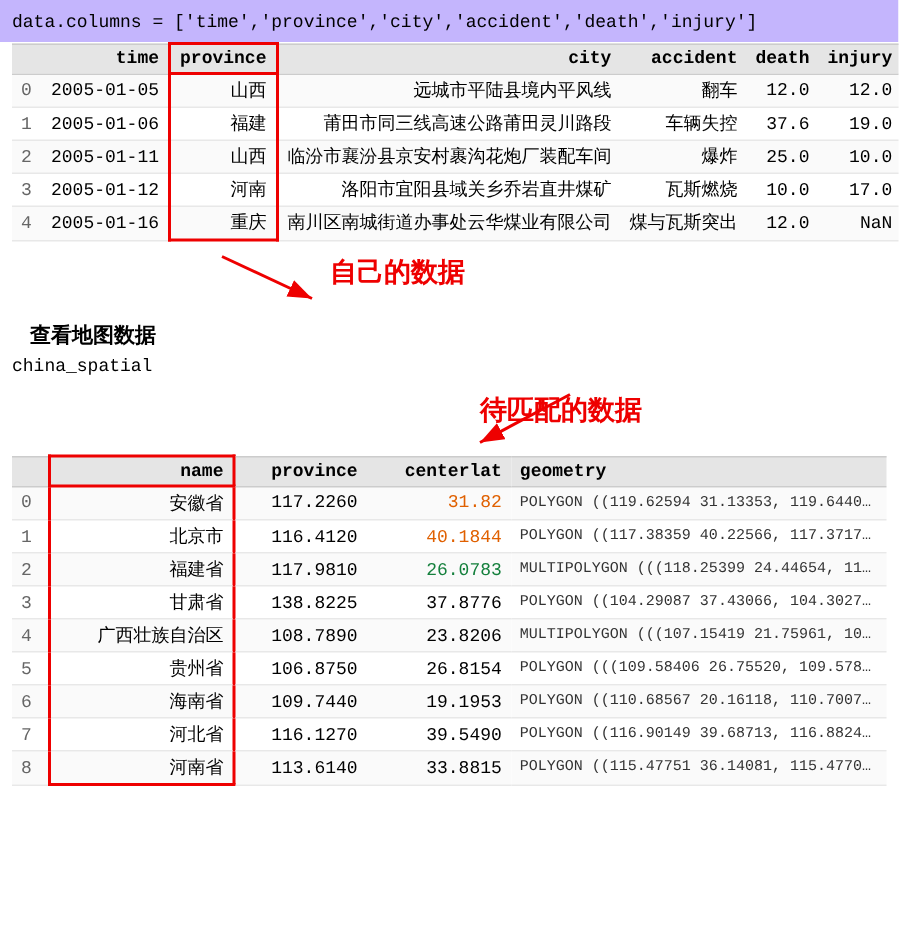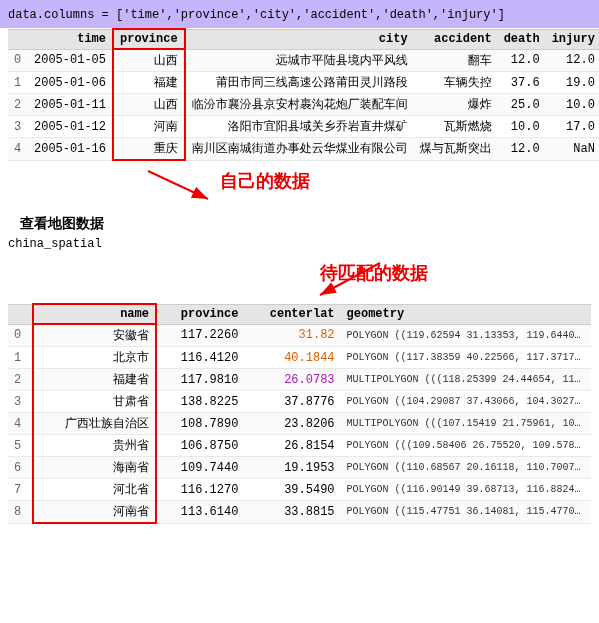--- a/index.html
+++ b/index.html
@@ -230,21 +230,21 @@
             <td style="text-align: left; color: rgb(102, 102, 102); min-width: 20px;">1</td>
             <td style="border-left: 2px solid rgb(238, 0, 0); border-right: 2px solid rgb(238, 0, 0);">北京市</td>
             <td>116.4120</td>
             <td style="color: rgb(224, 96, 0);">40.1844</td>
             <td style="text-align: left; max-width: 200px; overflow: hidden; text-overflow: ellipsis; white-space: nowrap; font-size: 10px; color: rgb(51, 51, 51);">POLYGON ((117.38359 40.22566, 117.37170 40.216...</td>
           </tr>
           <tr>
             <td style="text-align: left; color: rgb(102, 102, 102); min-width: 20px;">2</td>
             <td style="border-left: 2px solid rgb(238, 0, 0); border-right: 2px solid rgb(238, 0, 0);">福建省</td>
             <td>117.9810</td>
-            <td style="color: #a21caf;">26.0783</td>
+            <td style="color: #15803d;">26.0783</td>
             <td style="text-align: left; max-width: 200px; overflow: hidden; text-overflow: ellipsis; white-space: nowrap; font-size: 10px; color: rgb(51, 51, 51);">MULTIPOLYGON (((118.25399 24.44654, 118.27072 ...</td>
           </tr>
           <tr>
             <td style="text-align: left; color: rgb(102, 102, 102); min-width: 20px;">3</td>
             <td style="border-left: 2px solid rgb(238, 0, 0); border-right: 2px solid rgb(238, 0, 0);">甘肃省</td>
             <td>138.8225</td>
             <td>37.8776</td>
             <td style="text-align: left; max-width: 200px; overflow: hidden; text-overflow: ellipsis; white-space: nowrap; font-size: 10px; color: rgb(51, 51, 51);">POLYGON ((104.29087 37.43066, 104.30275 37.415...</td>
           </tr>
           <tr>

